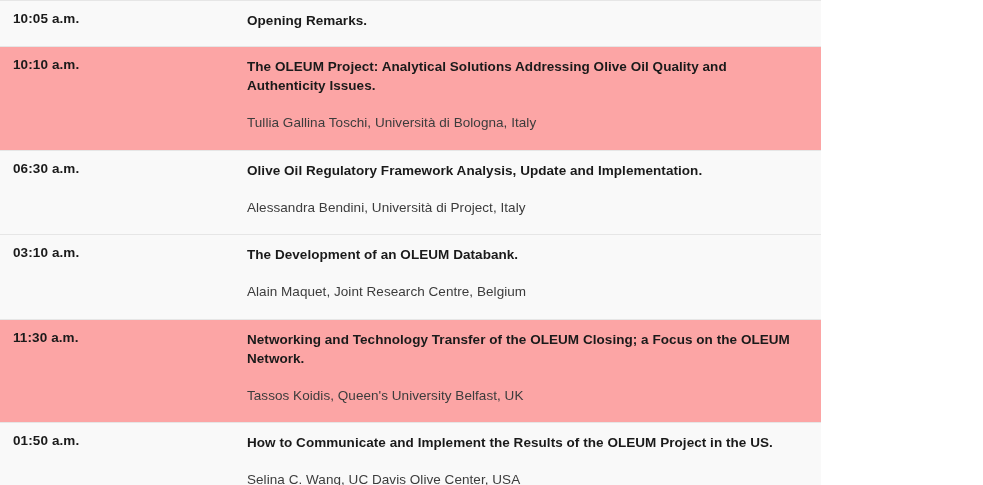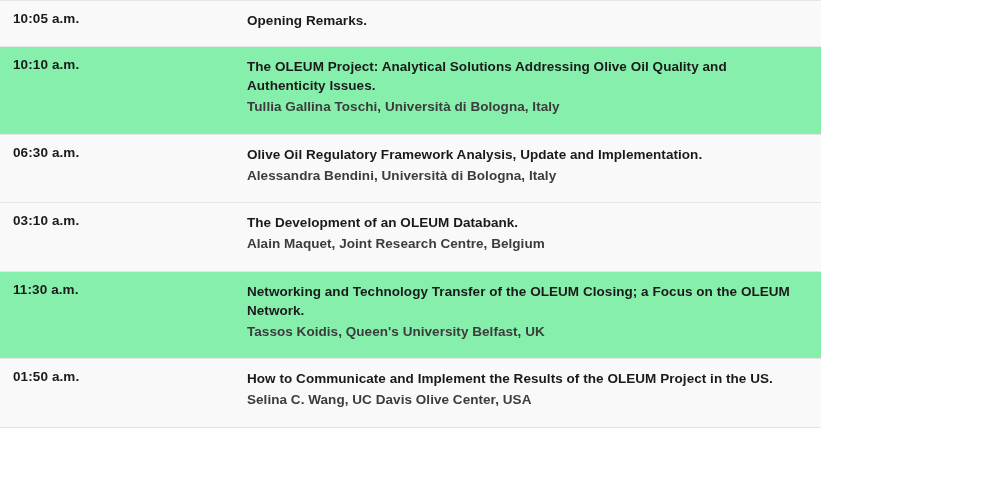--- a/index.html
+++ b/index.html
@@ -17,21 +17,21 @@
   }
 
   .schedule-table {
     width: 821px;
     border-collapse: collapse;
     table-layout: fixed;
     border-top: 1px solid #e6e6e6;
   }
 
   .schedule-row {
-    background: #86efac;
+    background: #fca5a5;
   }
   .schedule-row.striped {
     background: #f9f9f9;
   }
 
   .schedule-row > td {
     border-bottom: 1px solid #e6e6e6;
     vertical-align: top;
     padding: 0;
   }
@@ -53,24 +53,24 @@
   .session-title {
     font-size: 13.5px;
     font-weight: bold;
     color: #1a1a1a;
     line-height: 1.42;
     letter-spacing: 0.05px;
   }
 
   .session-speaker {
     font-size: 13.5px;
-    font-weight: bold;
+    font-weight: normal;
     color: #3c3c3c;
     line-height: 1.5;
-    margin-top: 2px;
+    margin-top: 18px;
     letter-spacing: 0.05px;
   }
 
   .session-speaker:empty {
     display: none;
   }
 </style>
 </head>
 <body>
 
@@ -86,21 +86,21 @@
         <td class="time-cell">10:10 a.m.</td>
         <td class="session-cell">
           <div class="session-title">The OLEUM Project: Analytical Solutions Addressing Olive Oil Quality and Authenticity Issues.</div>
           <div class="session-speaker">Tullia Gallina Toschi, Università di Bologna, Italy</div>
         </td>
       </tr>
       <tr class="schedule-row striped">
         <td class="time-cell">06:30 a.m.</td>
         <td class="session-cell">
           <div class="session-title">Olive Oil Regulatory Framework Analysis, Update and Implementation.</div>
-          <div class="session-speaker">Alessandra Bendini, Università di Bologna, Italy</div>
+          <div class="session-speaker">Alessandra Bendini, Università di Project, Italy</div>
         </td>
       </tr>
       <tr class="schedule-row striped">
         <td class="time-cell">03:10 a.m.</td>
         <td class="session-cell">
           <div class="session-title">The Development of an OLEUM Databank.</div>
           <div class="session-speaker">Alain Maquet, Joint Research Centre, Belgium</div>
         </td>
       </tr>
       <tr class="schedule-row">

